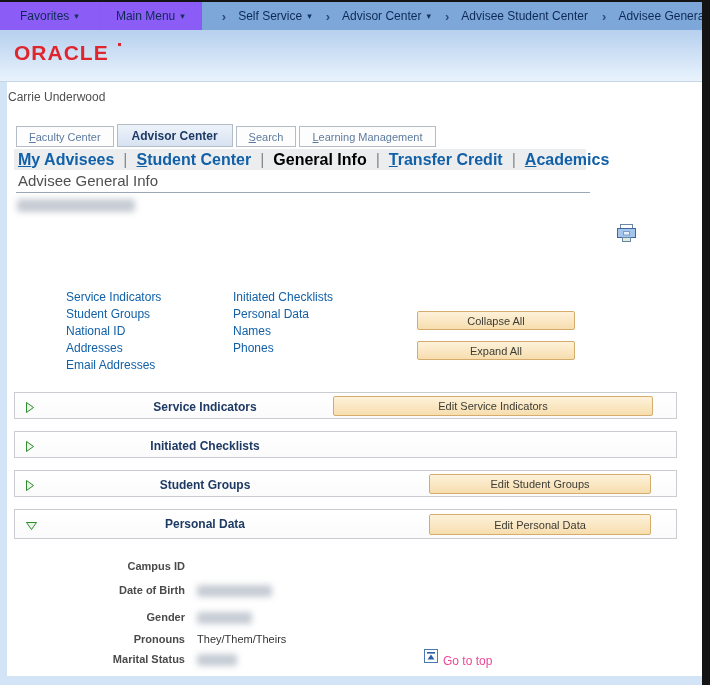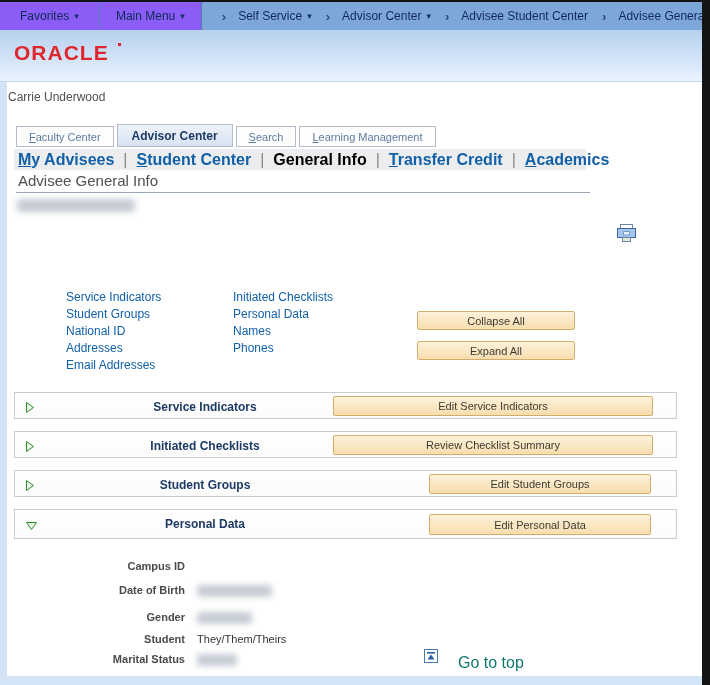--- a/index.html
+++ b/index.html
@@ -99,21 +99,21 @@
   .sec4 .sec-btn { top:4px; height:21px; }
   
   .pd-row { position:absolute; left:15px; font-size:11px; height:14px; }
   .pd-label { display:inline-block; width:170px; text-align:right; font-weight:bold; color:#4a4a4a; }
   .pd-value { margin-left:9px; color:#333; }
   .pd-redact { display:inline-block; vertical-align:middle; height:12px; margin-left:9px; }
   .w75 { width:75px; } .w55 { width:55px; } .w40 { width:40px; }
   .r1 { top:558px; } .r2 { top:582px; } .r3 { top:609px; } .r4 { top:631px; } .r5 { top:651px; }
   
   .gototop { position:absolute; left:424px; top:647px; display:flex; align-items:flex-start; cursor:pointer; }
-  .gtt-label { font-size:16px; color:#0f766e; margin:5px 0 0 20px; }
+  .gtt-label { font-size:12px; color:#ec4899; margin:5px 0 0 5px; }
 </style>
 </head>
 <body>
 
 <div class="screen">
 
   <div class="topnav">
     <div class="seg fav">
       <span>Favorites</span>
       <span class="caret">▾</span>
@@ -221,21 +221,20 @@
     <button class="tanbtn sec-btn wide">Edit Service Indicators</button>
   </div>
 
   <div class="section sec2">
     <span class="sec-arrow">
       <svg width="10" height="13" viewBox="0 0 10 13">
           <path d="M1.5 1.5 L8.5 6.5 L1.5 11.5 Z" fill="#eaf6e6" stroke="#2e8b2e"></path>
         </svg>
     </span>
     <span class="sec-title">Initiated Checklists</span>
-    <button class="tanbtn sec-btn wide">Review Checklist Summary</button>
   </div>
 
   <div class="section sec3">
     <span class="sec-arrow">
       <svg width="10" height="13" viewBox="0 0 10 13">
           <path d="M1.5 1.5 L8.5 6.5 L1.5 11.5 Z" fill="#eaf6e6" stroke="#2e8b2e"></path>
         </svg>
     </span>
     <span class="sec-title">Student Groups</span>
     <button class="tanbtn sec-btn narrow">Edit Student Groups</button>
@@ -256,21 +255,21 @@
   </div>
   <div class="pd-row r2">
     <span class="pd-label">Date of Birth</span>
     <span class="redact pd-redact w75"></span>
   </div>
   <div class="pd-row r3">
     <span class="pd-label">Gender</span>
     <span class="redact pd-redact w55"></span>
   </div>
   <div class="pd-row r4">
-    <span class="pd-label">Student</span>
+    <span class="pd-label">Pronouns</span>
     <span class="pd-value">They/Them/Theirs</span>
   </div>
   <div class="pd-row r5">
     <span class="pd-label">Marital Status</span>
     <span class="redact pd-redact w40"></span>
   </div>
 
   <div class="gototop">
     <span>
       <svg width="14" height="14" viewBox="0 0 14 14">

